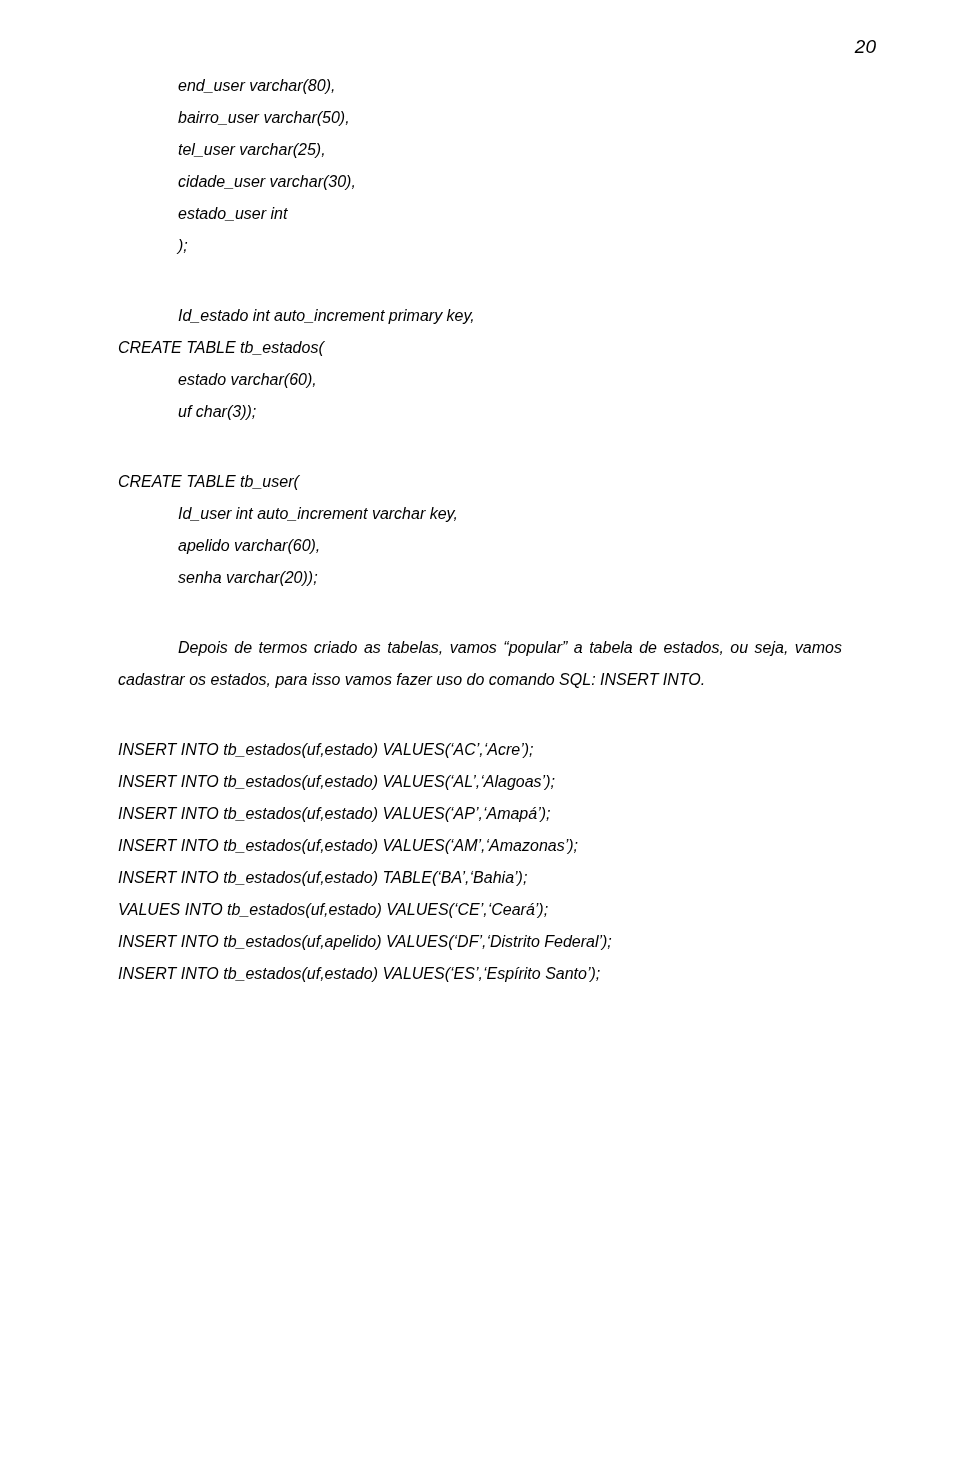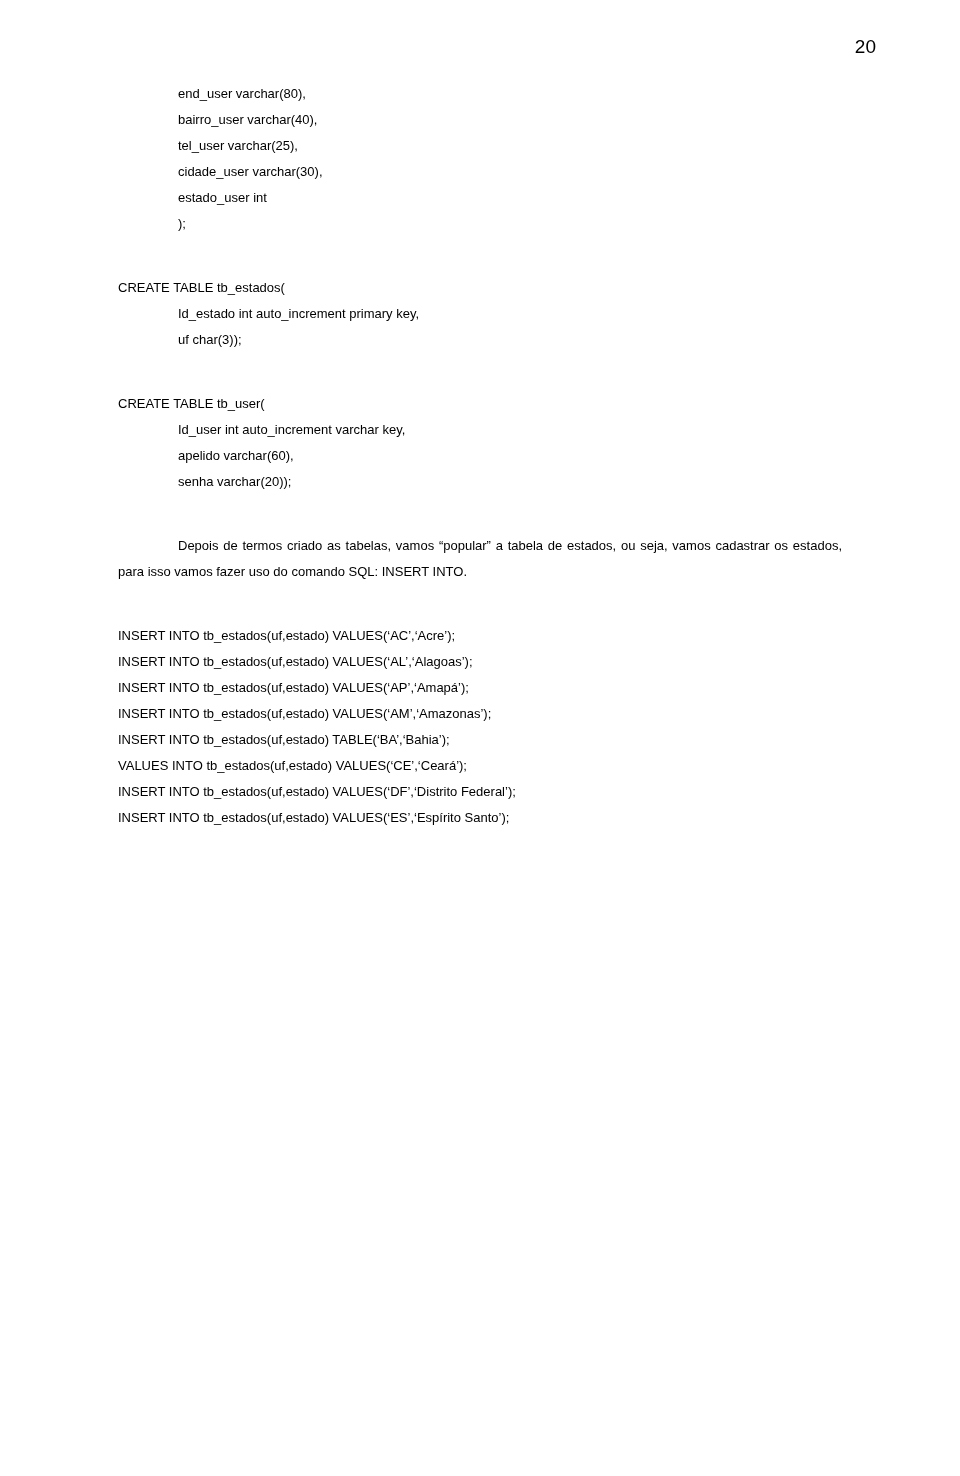--- a/index.html
+++ b/index.html
@@ -7,30 +7,31 @@
     background: #ffffff;
     font-family: Verdana, Geneva, sans-serif;
     color: #000000;
   }
   .page {
     width: 960px;
     height: 1476px;
     position: relative;
     padding: 36px 118px 90px 118px;
     box-sizing: border-box;
+    font-style: italic;
   }
   .pagenum {
     position: absolute;
     top: 36px;
     right: 84px;
     font-size: 19px;
   }
   .content {
-    margin-top: 45px;
-    font-size: 13px;
+    margin-top: 34px;
+    font-size: 16px;
     line-height: 2.0;
   }
   .codeblock {
     margin: 0;
   }
   .codeblock .line {
     display: block;
   }
   .indent1 {
     padding-left: 60px;
@@ -49,32 +50,33 @@
 </head>
 <body>
 
 <div class="page">
   <div class="pagenum">20</div>
 
   <div class="content">
 
     <div class="codeblock">
       <span class="line indent1">end_user varchar(80),</span>
-      <span class="line indent1">bairro_user varchar(40),</span>
+      <span class="line indent1">bairro_user varchar(50),</span>
       <span class="line indent1">tel_user varchar(25),</span>
       <span class="line indent1">cidade_user varchar(30),</span>
       <span class="line indent1">estado_user int</span>
       <span class="line indent1">);</span>
     </div>
 
     <div class="spacer"></div>
 
     <div class="codeblock">
+      <span class="line indent1">Id_estado int auto_increment primary key,</span>
       <span class="line">CREATE TABLE tb_estados(</span>
-      <span class="line indent1">Id_estado int auto_increment primary key,</span>
+      <span class="line indent1">estado varchar(60),</span>
       <span class="line indent1">uf char(3));</span>
     </div>
 
     <div class="spacer"></div>
 
     <div class="codeblock">
       <span class="line">CREATE TABLE tb_user(</span>
       <span class="line indent1">Id_user int auto_increment varchar key,</span>
       <span class="line indent1">apelido varchar(60),</span>
       <span class="line indent1">senha varchar(20));</span>
@@ -86,18 +88,18 @@
 
     <div class="spacer"></div>
 
     <div class="codeblock">
       <span class="line">INSERT INTO tb_estados(uf,estado) VALUES(‘AC’,‘Acre’);</span>
       <span class="line">INSERT INTO tb_estados(uf,estado) VALUES(‘AL’,‘Alagoas’);</span>
       <span class="line">INSERT INTO tb_estados(uf,estado) VALUES(‘AP’,‘Amapá’);</span>
       <span class="line">INSERT INTO tb_estados(uf,estado) VALUES(‘AM’,‘Amazonas’);</span>
       <span class="line">INSERT INTO tb_estados(uf,estado) TABLE(‘BA’,‘Bahia’);</span>
       <span class="line">VALUES INTO tb_estados(uf,estado) VALUES(‘CE’,‘Ceará’);</span>
-      <span class="line">INSERT INTO tb_estados(uf,estado) VALUES(‘DF’,‘Distrito Federal’);</span>
+      <span class="line">INSERT INTO tb_estados(uf,apelido) VALUES(‘DF’,‘Distrito Federal’);</span>
       <span class="line">INSERT INTO tb_estados(uf,estado) VALUES(‘ES’,‘Espírito Santo’);</span>
     </div>
 
   </div>
 </div>
 
 </body></html>

